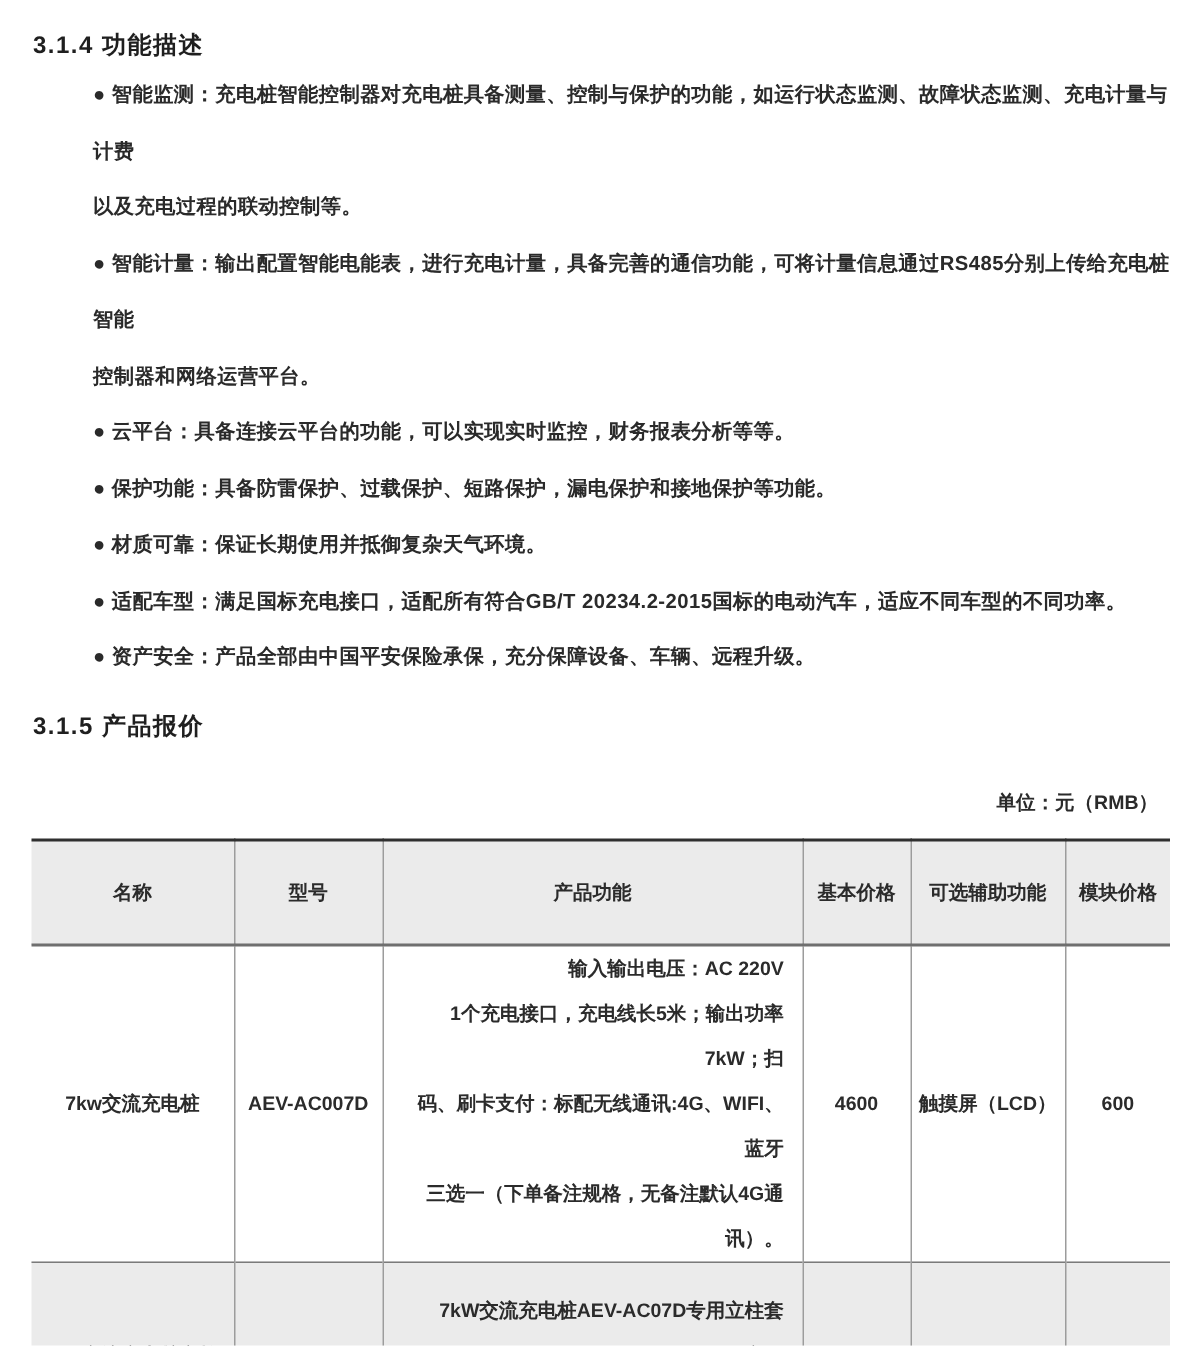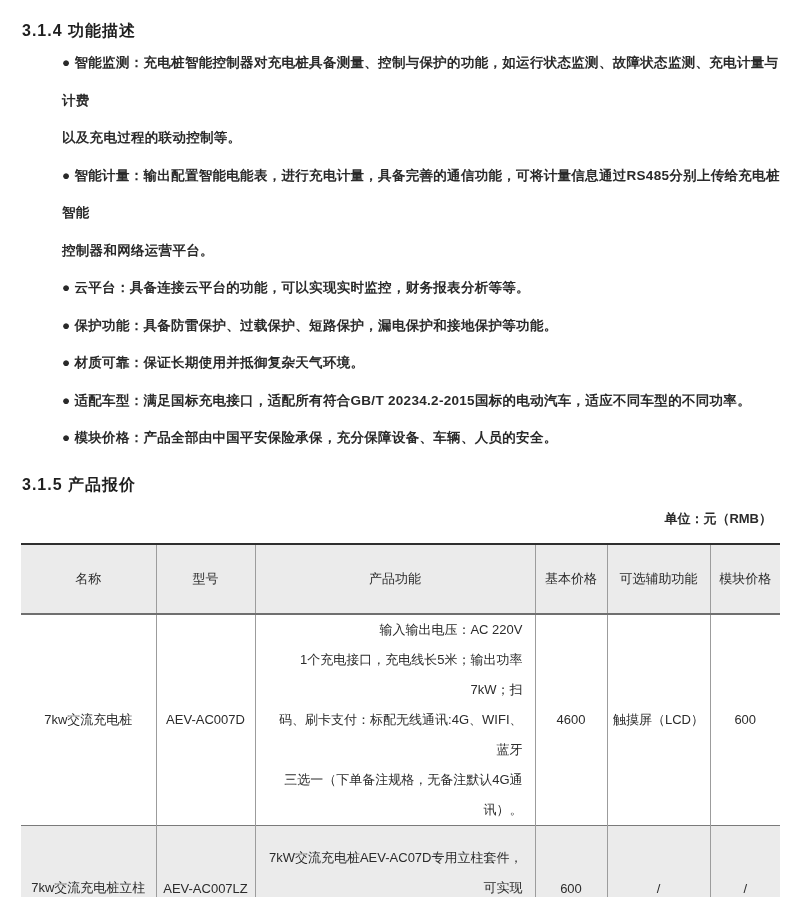--- a/index.html
+++ b/index.html
@@ -9,34 +9,34 @@
     -webkit-font-smoothing:antialiased;
   }
   .h {
     font-size:16px; font-weight:700; margin:0;
     padding:20px 0 0 22px; line-height:22px; letter-spacing:1px; color:#1f1f1f;
   }
   .h.second { padding-top:17px; }
   .bullets { margin:2px 8px 0 62px; font-size:13.5px; font-weight:600; color:#2a2a2a; }
   .bullets p { margin:0; line-height:37.5px; white-space:pre-line; letter-spacing:0.3px; }
   .unit-label {
-    margin-top:14px; text-align:right; padding-right:28px;
+    margin-top:30px; text-align:right; padding-right:28px;
     font-size:13px; font-weight:600; color:#2a2a2a;
   }
   table.price-table {
     margin:15px 0 0 21px; width:759px; border-collapse:collapse; table-layout:fixed;
     border-top:2.5px solid #2f2f2f; border-bottom:2px solid #595959;
     font-size:13px;
   }
   col.c1{width:135px;} col.c2{width:99px;} col.c3{width:280px;}
   col.c4{width:72px;} col.c5{width:103px;} col.c6{width:70px;}
   th, td {
     border-left:1px solid #9c9c9c; border-right:1px solid #9c9c9c;
     text-align:center; vertical-align:middle; padding:0;
-    font-weight:400; color:#2b2b2b;
+    font-weight:700; color:#2b2b2b;
   }
   th:first-child, td:first-child { border-left:none; }
   th:last-child,  td:last-child  { border-right:none; }
   thead tr { height:70px; background:#ebebeb; border-bottom:2px solid #6f6f6f; }
   tbody tr.row-1 { height:124px; background:#ffffff; border-bottom:1px solid #7a7a7a; }
   tbody tr.row-2 { height:127px; background:#ebebeb; }
   td.features { text-align:right; padding:0 12px; }
   td.features p { margin:0; line-height:30px; white-space:pre-line; }
 </style>
 </head>
@@ -48,21 +48,21 @@
 
   <div class="bullets">
     <p>● 智能监测：充电桩智能控制器对充电桩具备测量、控制与保护的功能，如运行状态监测、故障状态监测、充电计量与计费
 以及充电过程的联动控制等。</p>
     <p>● 智能计量：输出配置智能电能表，进行充电计量，具备完善的通信功能，可将计量信息通过RS485分别上传给充电桩智能
 控制器和网络运营平台。</p>
     <p>● 云平台：具备连接云平台的功能，可以实现实时监控，财务报表分析等等。</p>
     <p>● 保护功能：具备防雷保护、过载保护、短路保护，漏电保护和接地保护等功能。</p>
     <p>● 材质可靠：保证长期使用并抵御复杂天气环境。</p>
     <p>● 适配车型：满足国标充电接口，适配所有符合GB/T 20234.2-2015国标的电动汽车，适应不同车型的不同功率。</p>
-    <p>● 模块价格：产品全部由中国平安保险承保，充分保障设备、车辆、人员的安全。</p>
+    <p>● 资产安全：产品全部由中国平安保险承保，充分保障设备、车辆、远程升级。</p>
   </div>
 
   <h2 class="h second">3.1.5 产品报价</h2>
 
   <div class="unit-label">单位：元（RMB）</div>
 
   <table class="price-table">
     <colgroup>
       <col class="c1">
         <col class="c2">

